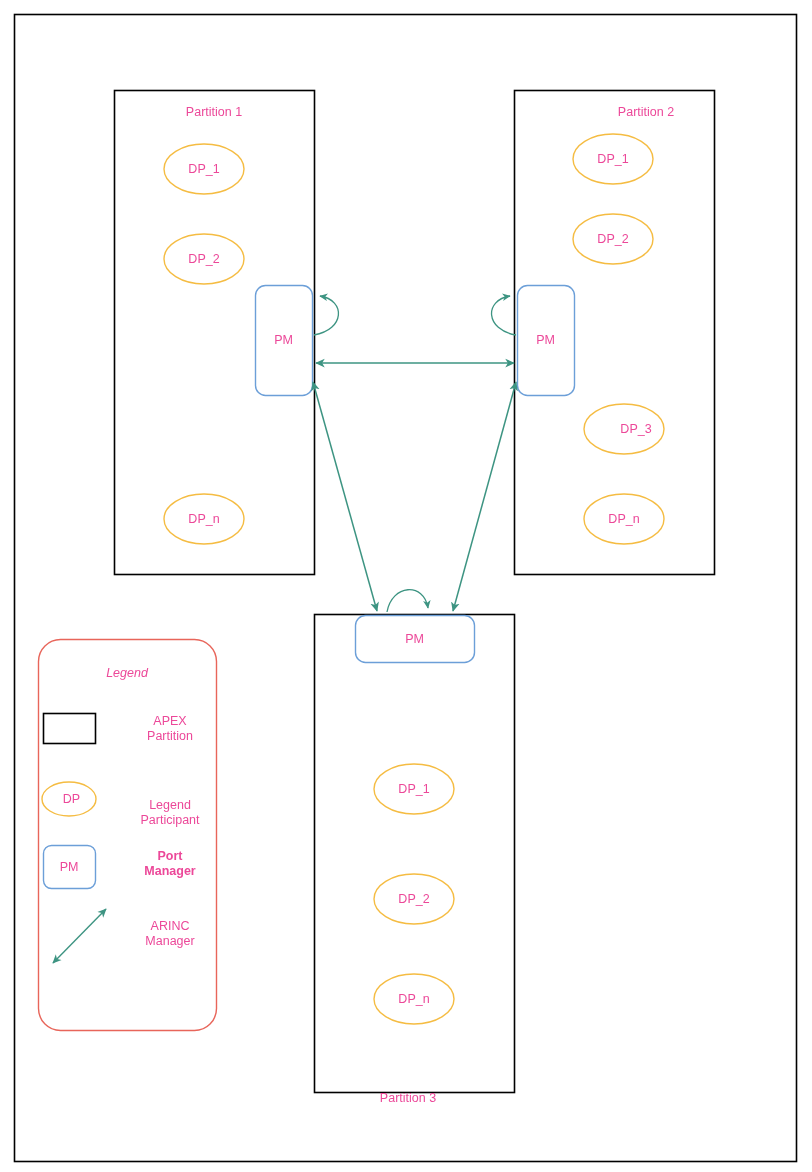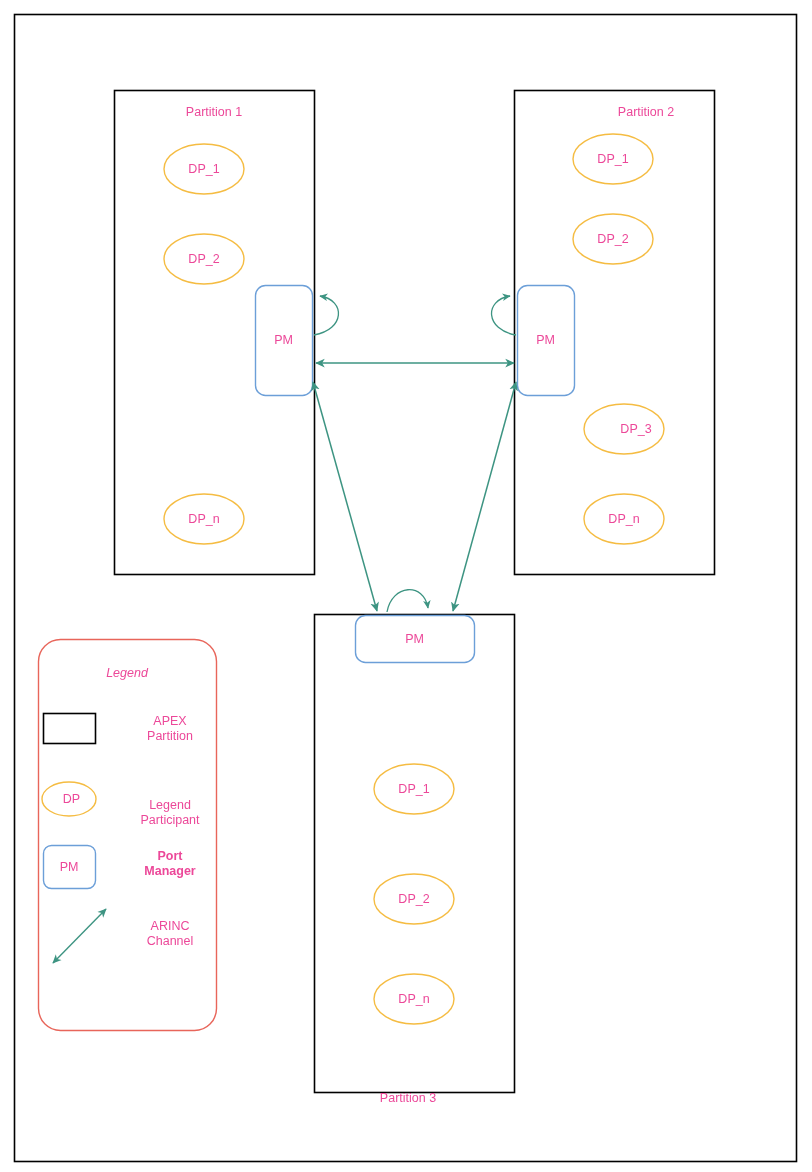--- a/index.html
+++ b/index.html
@@ -112,13 +112,13 @@
 <div class="lbl" style="left:38px; top:666px; width:178px;font-style:italic;">Legend</div>
 <div class="lbl" style="left:124px; top:714px; width:92px;">APEX
 Partition</div>
 <div class="lbl lbl-center" style="left:43px; top:789px; width:57px; height:20px;">DP</div>
 <div class="lbl" style="left:124px; top:798px; width:92px;">Legend
 Participant</div>
 <div class="lbl lbl-center" style="left:43px; top:857px; width:52px; height:20px;">PM</div>
 <div class="lbl" style="left:124px; top:849px; width:92px;font-weight:bold;">Port
 Manager</div>
 <div class="lbl" style="left:124px; top:919px; width:92px;">ARINC
-Channel</div>
+Manager</div>
 
 </body></html>

